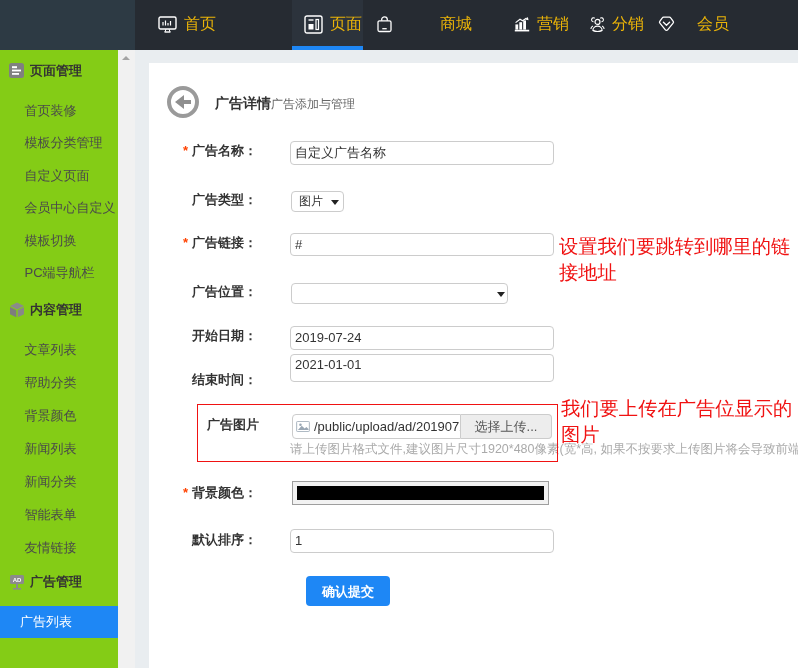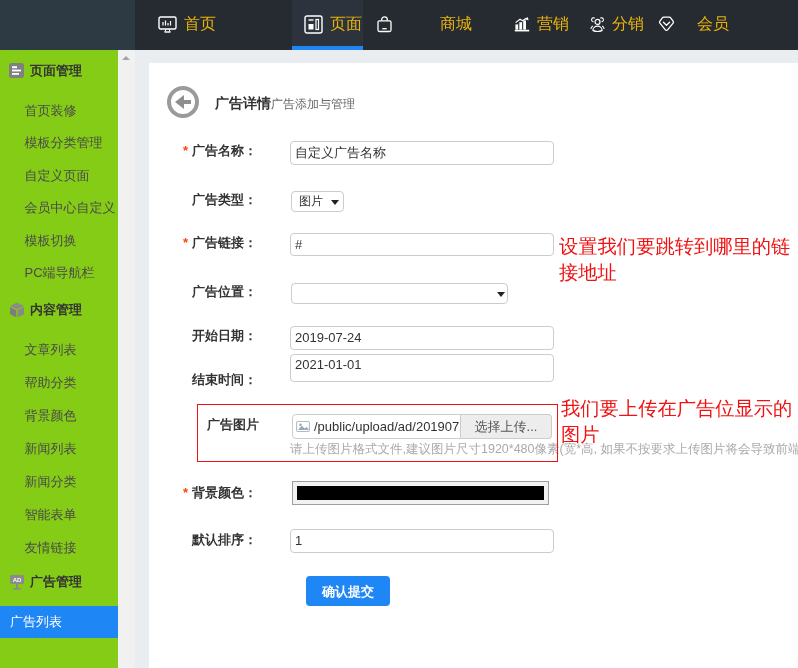--- a/index.html
+++ b/index.html
@@ -15,21 +15,21 @@
 
 
 #sidebar { position:absolute; left:0; top:50px; width:118px; height:618px; background:#84cc16; }
 #scrolltrack { position:absolute; left:118px; top:50px; width:17px; height:618px; background:#f1f1f1; }
 #scrollarrow { position:absolute; left:122.4px; top:56.4px; width:0; height:0; border-left:4px solid transparent; border-right:4px solid transparent; border-bottom:4.6px solid #a4a4a4; }
 .sec { position:absolute; left:0; width:118px; display:flex; align-items:center; font-size:13px; font-weight:bold; color:#333; }
 .sec svg { position:absolute; left:9px; }
 .sec span { position:absolute; left:30px; }
 .sitem { position:absolute; left:24.5px; white-space:nowrap; font-size:13px; color:#4a4a4a; }
 #actitem { position:absolute; left:0; top:606px; width:118px; height:32px; background:#1e87f5; color:#fff; font-size:13px; line-height:32px; }
-#actitem span { padding-left:10px; }
+#actitem span { padding-left:20px; }
 
 
 #card { position:absolute; left:149px; top:63px; width:649px; height:605px; background:#fff; }
 
 #backbtn { position:absolute; left:167px; top:86px; width:32px; height:32px; border-radius:50%; border:4px solid #9a9a9a; }
 #backbtn:after { content:""; position:absolute; left:4px; top:5px; width:0; height:0; border-top:7px solid transparent; border-bottom:7px solid transparent; border-right:9px solid #8f8f8f; }
 #backbtn:before { content:""; position:absolute; left:10px; top:10px; width:10px; height:4px; background:#8f8f8f; }
 #title { position:absolute; left:215px; top:95px; font-size:14px; font-weight:bold; color:#333; }
 #subtitle { position:absolute; left:271px; top:96px; font-size:12px; color:#666; }
 

